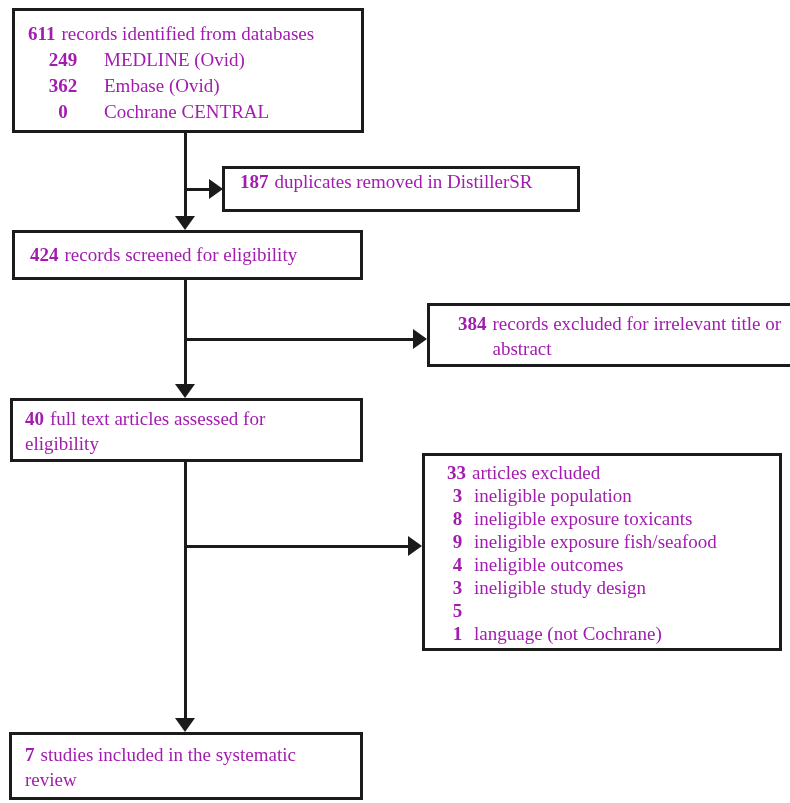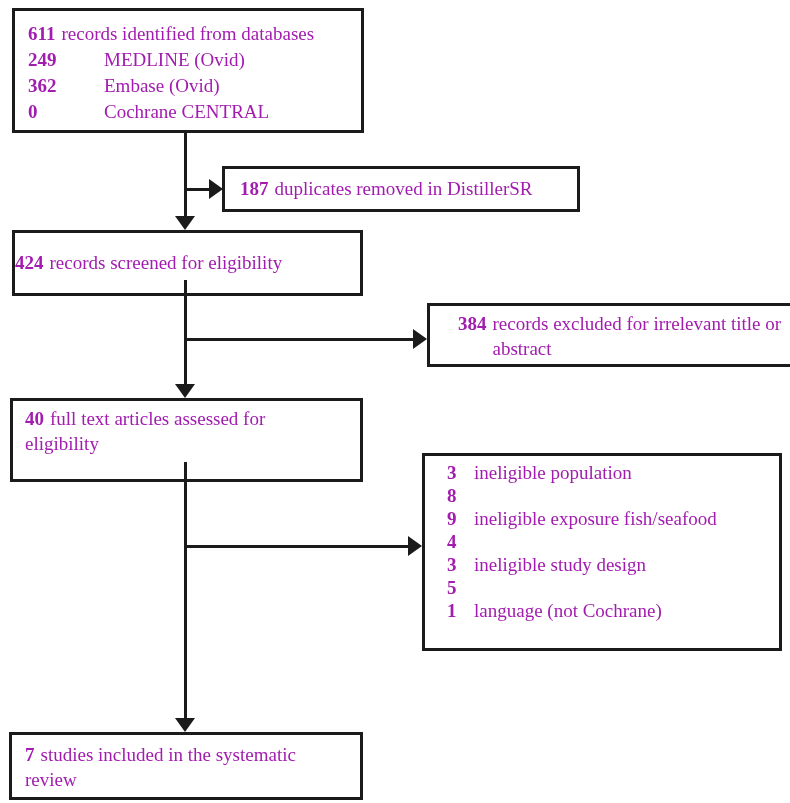--- a/index.html
+++ b/index.html
@@ -16,21 +16,21 @@
     box-sizing:border-box;
     border:3px solid #1b1b1b;
     background:#ffffff;
     font-size:19px;
     line-height:26px;
   }
   .num{font-weight:700;margin-right:6px;}
   
   .line{display:block;white-space:nowrap;}
   .line-sub{display:flex;white-space:nowrap;}
-  .line-sub .num{display:inline-block;text-align:left;flex:none;}
+  .line-sub .num{display:inline-block;text-align:center;flex:none;}
   .w70{width:70px;}
   .w21{width:21px;}
   .line-sub .txt{flex:none;}
   
   .flexline{display:flex;align-items:flex-start;}
   .flexline .num{flex:none;}
   .flexline .txt{flex:1;}
   
   .vline,.hline{position:absolute;background:#1b1b1b;}
   .vline{width:3px;}
@@ -67,61 +67,64 @@
         <span class="num w70">0</span>
         <span class="txt">Cochrane CENTRAL</span>
       </div>
   </div>
 
   <div class="vline" style="left:184px;top:133px;height:83px;"></div>
   <div class="arrow-down" style="left:175px;top:216px;"></div>
 
   <div class="hline" style="left:185px;top:188px;width:24px;"></div>
   <div class="arrow-right" style="left:209px;top:179px;"></div>
-  <div class="box" style="left:222px;top:166px;width:358px;height:46px;display:flex;align-items:center;padding-left:15px;">
+  <div class="box" style="left:222px;top:166px;width:358px;height:46px;display:flex;padding-left:15px;">
     <span style="white-space:nowrap;"><span class="num">187</span><span>duplicates removed in DistillerSR</span></span>
   </div>
 
-  <div class="box" style="left:12px;top:230px;width:351px;height:66px;display:flex;align-items:center;padding-left:0;">
+  <div class="box" style="left:12px;top:230px;width:351px;height:50px;display:flex;align-items:center;padding-left:15px;">
     <span style="white-space:nowrap;"><span class="num">424</span><span>records screened for eligibility</span></span>
   </div>
 
   <div class="vline" style="left:184px;top:280px;height:104px;"></div>
   <div class="arrow-down" style="left:175px;top:384px;"></div>
 
   <div class="hline" style="left:185px;top:338px;width:228px;"></div>
   <div class="arrow-right" style="left:413px;top:329px;"></div>
   <div class="box flexline" style="left:427px;top:303px;width:370px;height:64px;padding:5px 8px 0 28px;line-height:25px;">
     <span class="num">384</span>
     <span class="txt">records excluded for irrelevant title or abstract</span>
   </div>
 
-  <div class="box" style="left:10px;top:398px;width:353px;height:84px;padding:5px 20px 0 12px;line-height:25px;">
+  <div class="box" style="left:10px;top:398px;width:353px;height:64px;padding:5px 20px 0 12px;line-height:25px;">
     <span class="num">40</span><span>full text articles assessed for eligibility</span>
   </div>
 
   <div class="vline" style="left:184px;top:462px;height:256px;"></div>
   <div class="arrow-down" style="left:175px;top:718px;"></div>
 
   <div class="hline" style="left:185px;top:545px;width:223px;"></div>
   <div class="arrow-right" style="left:408px;top:536px;"></div>
   <div class="box" style="left:422px;top:453px;width:360px;height:198px;padding:5px 6px 0 22px;line-height:23px;">
+    <div class="line"><span class="num">33</span><span>articles excluded</span></div>
     <div class="line-sub">
         <span class="num w21">3</span>
         <span class="txt">ineligible population</span>
       </div>
     <div class="line-sub">
         <span class="num w21">8</span>
+        <span class="txt">ineligible exposure toxicants</span>
       </div>
     <div class="line-sub">
         <span class="num w21">9</span>
         <span class="txt">ineligible exposure fish/seafood</span>
       </div>
     <div class="line-sub">
         <span class="num w21">4</span>
+        <span class="txt">ineligible outcomes</span>
       </div>
     <div class="line-sub">
         <span class="num w21">3</span>
         <span class="txt">ineligible study design</span>
       </div>
     <div class="line-sub">
         <span class="num w21">5</span>
       </div>
     <div class="line-sub">
         <span class="num w21">1</span>

